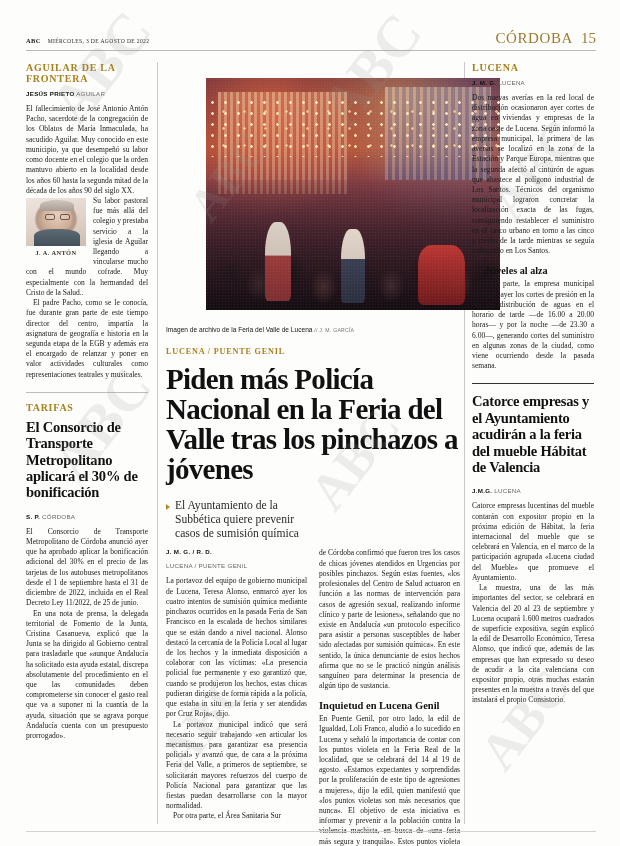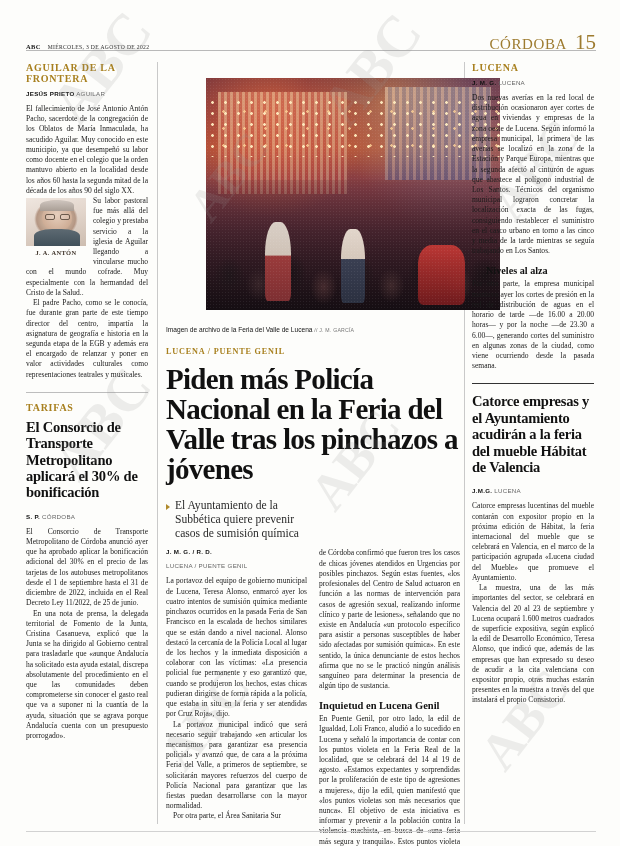--- a/index.html
+++ b/index.html
@@ -48,21 +48,21 @@
   }
   .mast-date {
     font-size: 5.6px; letter-spacing: .35px; color: #2b2b2b;
     font-family: "Liberation Serif", serif;
   }
   .mast-right { display: flex; align-items: baseline; gap: 8px; }
   .mast-section {
     font-family: "Liberation Serif", serif;
     font-size: 15px; color: #9d7b2f; letter-spacing: .6px;
   }
-  .mast-page { font-size: 21px; color: #9d7b2f; }
+  .mast-page { font-size: 15px; color: #9d7b2f; }
 
   .rule-top {
     position: absolute; left: 26px; right: 24px; top: 50px;
     border-top: 0.7px solid #b9b9b9;
   }
 
   
   .col { position: absolute; top: 62px; }
   .col-1 { left: 26px;  width: 122px; }
   .col-2 { left: 166px; width: 294px; }

